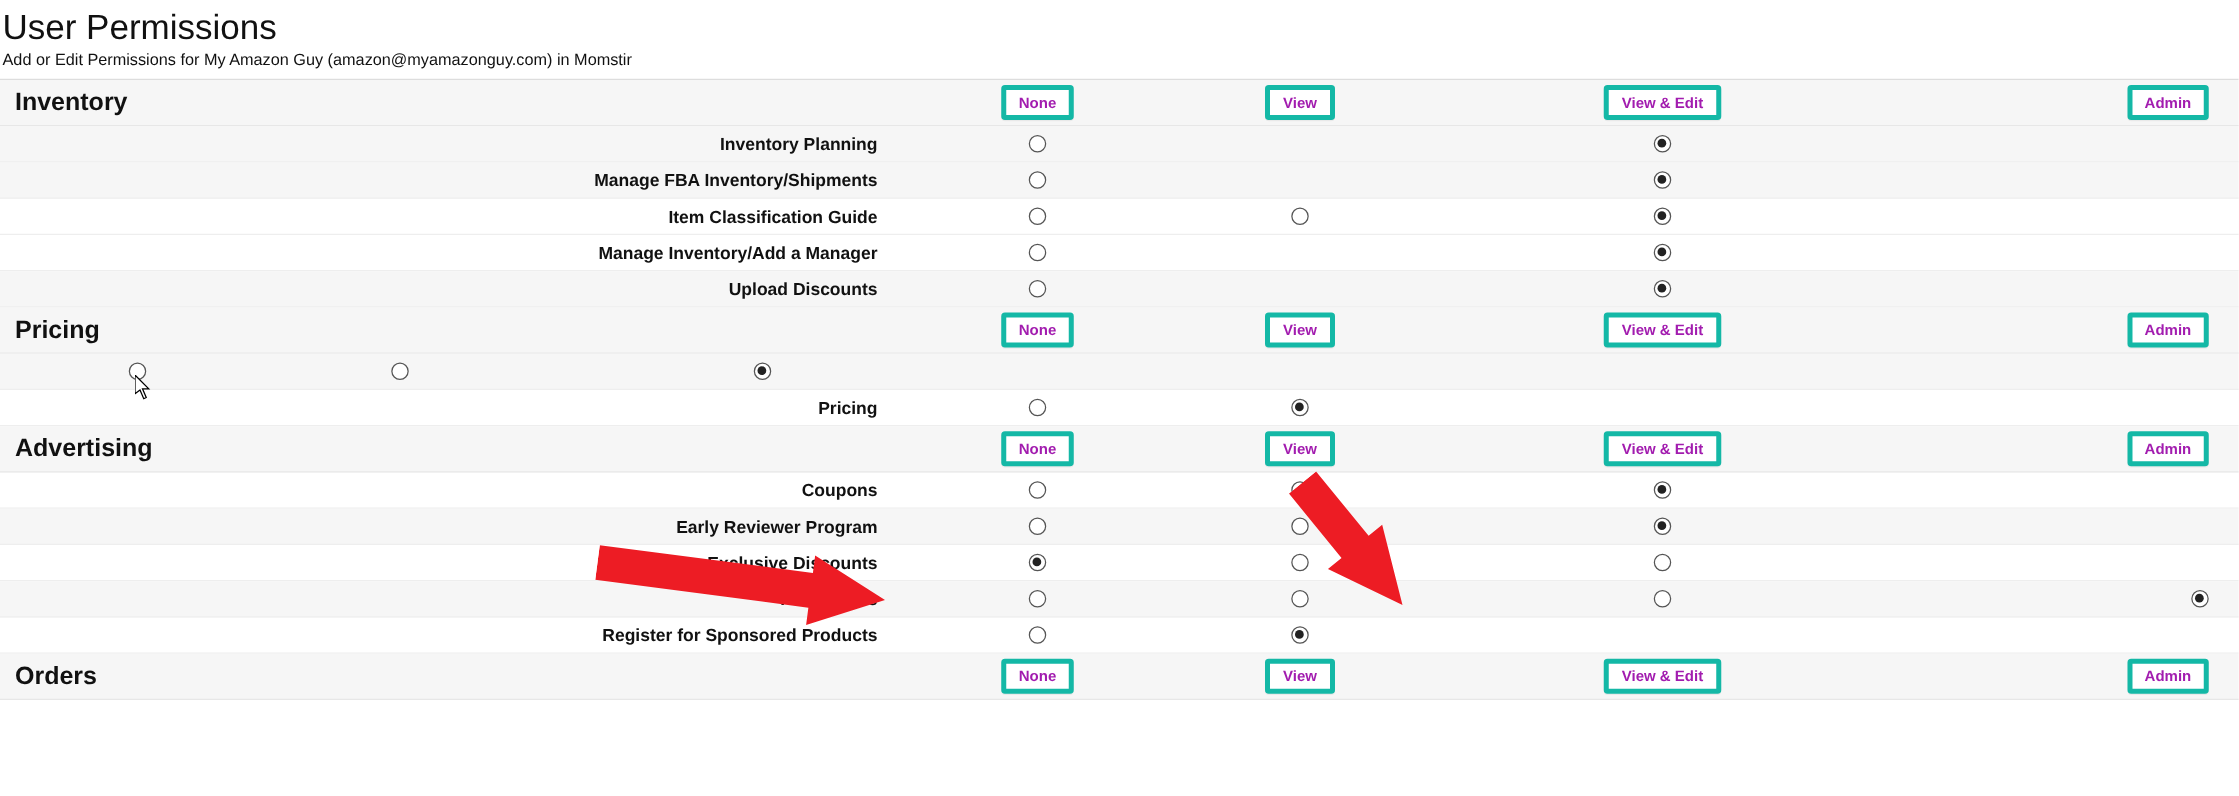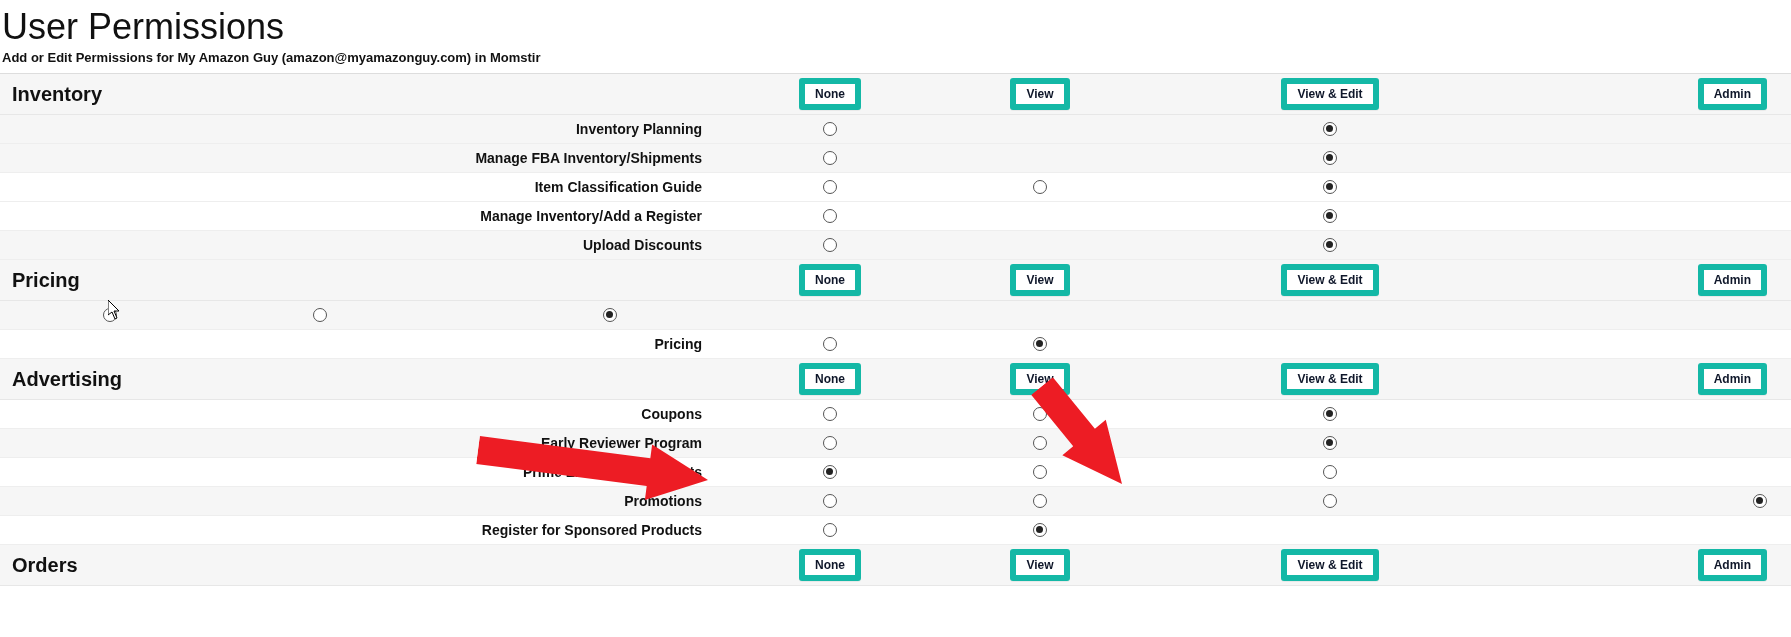--- a/index.html
+++ b/index.html
@@ -6,28 +6,28 @@
   html, body {
     margin: 0;
     padding: 0;
     font-family: "Amazon Ember", Arial, sans-serif;
     font-size: 13px;
     color: #111;
     width: 1791px;
     background: #fff;
   }
   .page-title {
-    font-size: 36px;
+    font-size: 28px;
     font-weight: 400;
     margin: 6px 0 2px 2px;
     color: #111;
   }
   .subtitle {
     font-size: 13px;
-    font-weight: 700;
+    font-weight: 400;
     margin: 0 0 8px 2px;
   }
   .sections { border-top: 1px solid #ddd; }
   .section-header {
     display: flex;
     align-items: center;
     background: #f6f6f6;
     border-bottom: 1px solid #e7e7e7;
     min-height: 30px;
     padding: 4px 0;
@@ -40,26 +40,26 @@
     text-align: left;
   }
   .col { flex: 0 0 200px; display: flex; justify-content: center; align-items: center; }
   .col.none-col  { flex: 0 0 220px; }
   .col.view-col  { flex: 0 0 200px; }
   .col.edit-col  { flex: 0 0 380px; }
   .col.admin-col { flex: 1; justify-content: flex-end; padding-right: 24px; }
 
   .hdr-btn {
     background: #fff;
-    border: 6px solid #14b8a6;
+    border: 4px solid #14b8a6;
     border-radius: 3px;
     padding: 3px 10px;
     font-size: 12px;
     font-weight: 700;
-    color: #0f172a;
+    color: #a21caf;
     cursor: pointer;
     box-shadow: 0 1px 0 rgba(0,0,0,0.05);
   }
   .perm-row {
     display: flex;
     align-items: center;
     border-bottom: 1px solid #eee;
     min-height: 29px;
   }
   .perm-row.alt { background: #f6f6f6; }
@@ -161,21 +161,21 @@
         <span class="radio"></span>
       </div>
       <div class="col edit-col">
         <span class="radio selected"></span>
       </div>
       <div class="col admin-col">
         <span class="radio empty"></span>
       </div>
     </div>
     <div class="perm-row">
-      <div class="label-cell">Manage Inventory/Add a Register</div>
+      <div class="label-cell">Manage Inventory/Add a Manager</div>
       <div class="col none-col">
         <span class="radio"></span>
       </div>
       <div class="col view-col">
         <span class="radio empty"></span>
       </div>
       <div class="col edit-col">
         <span class="radio selected"></span>
       </div>
       <div class="col admin-col">

